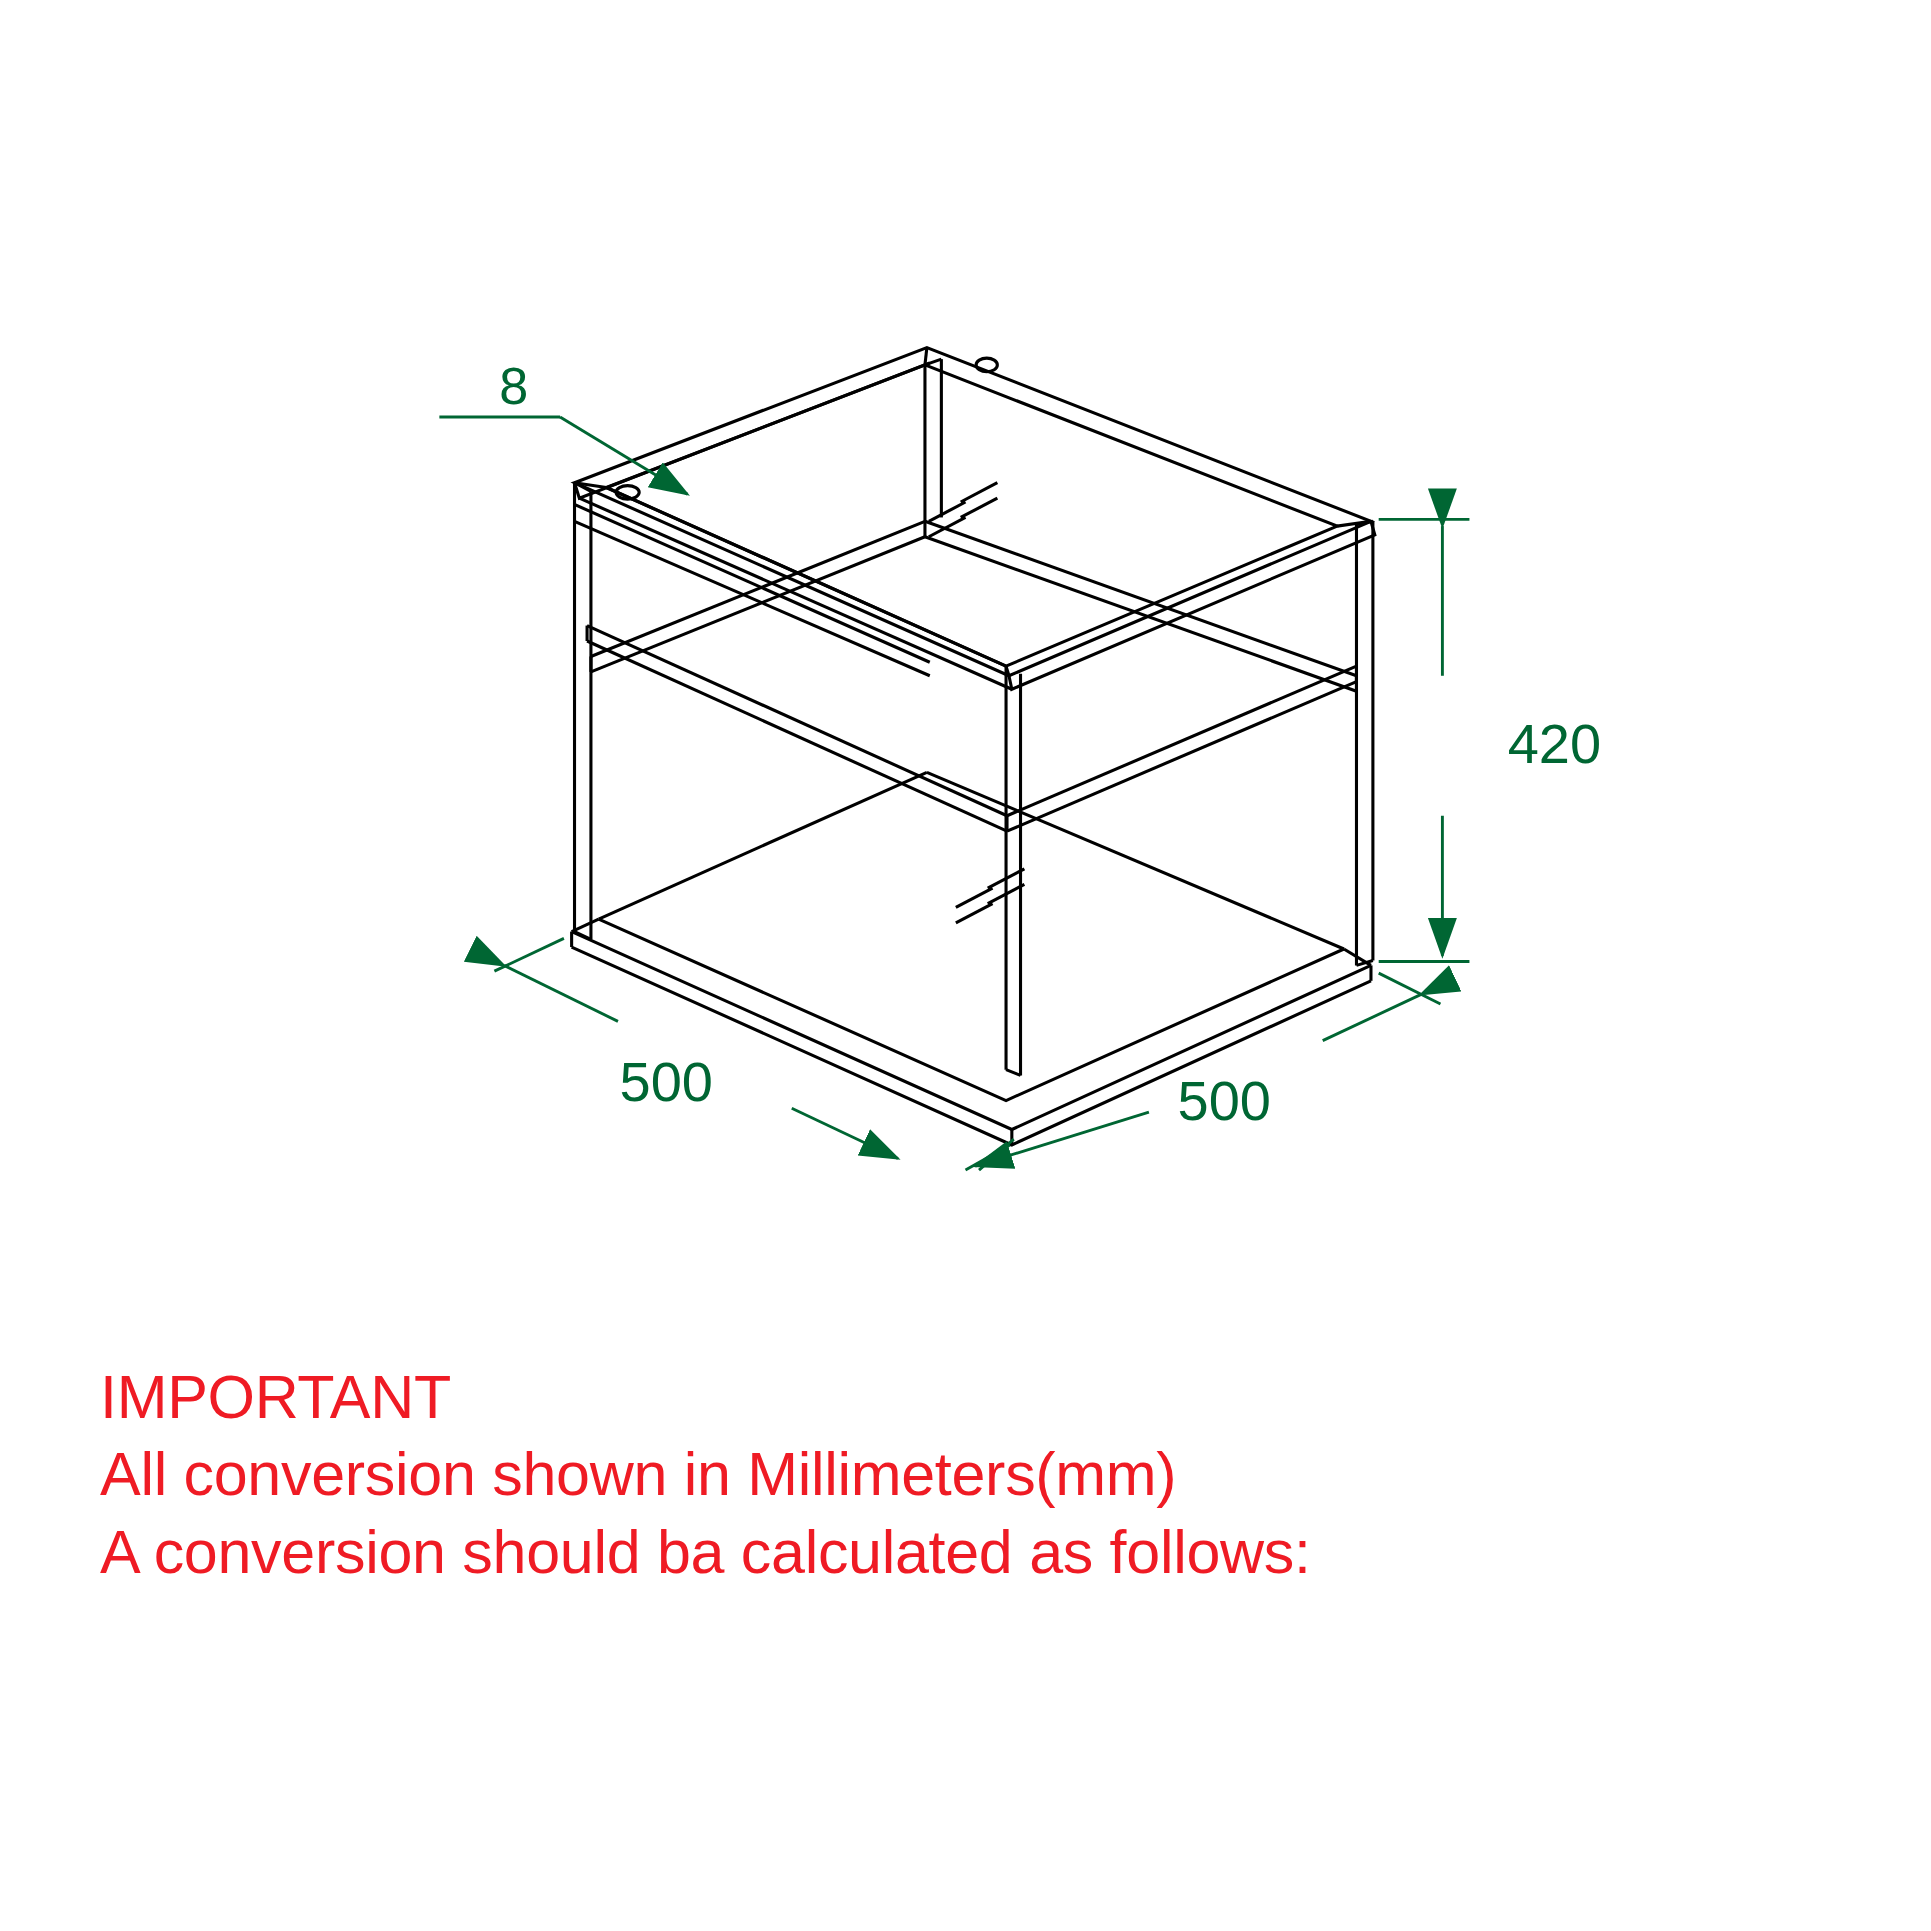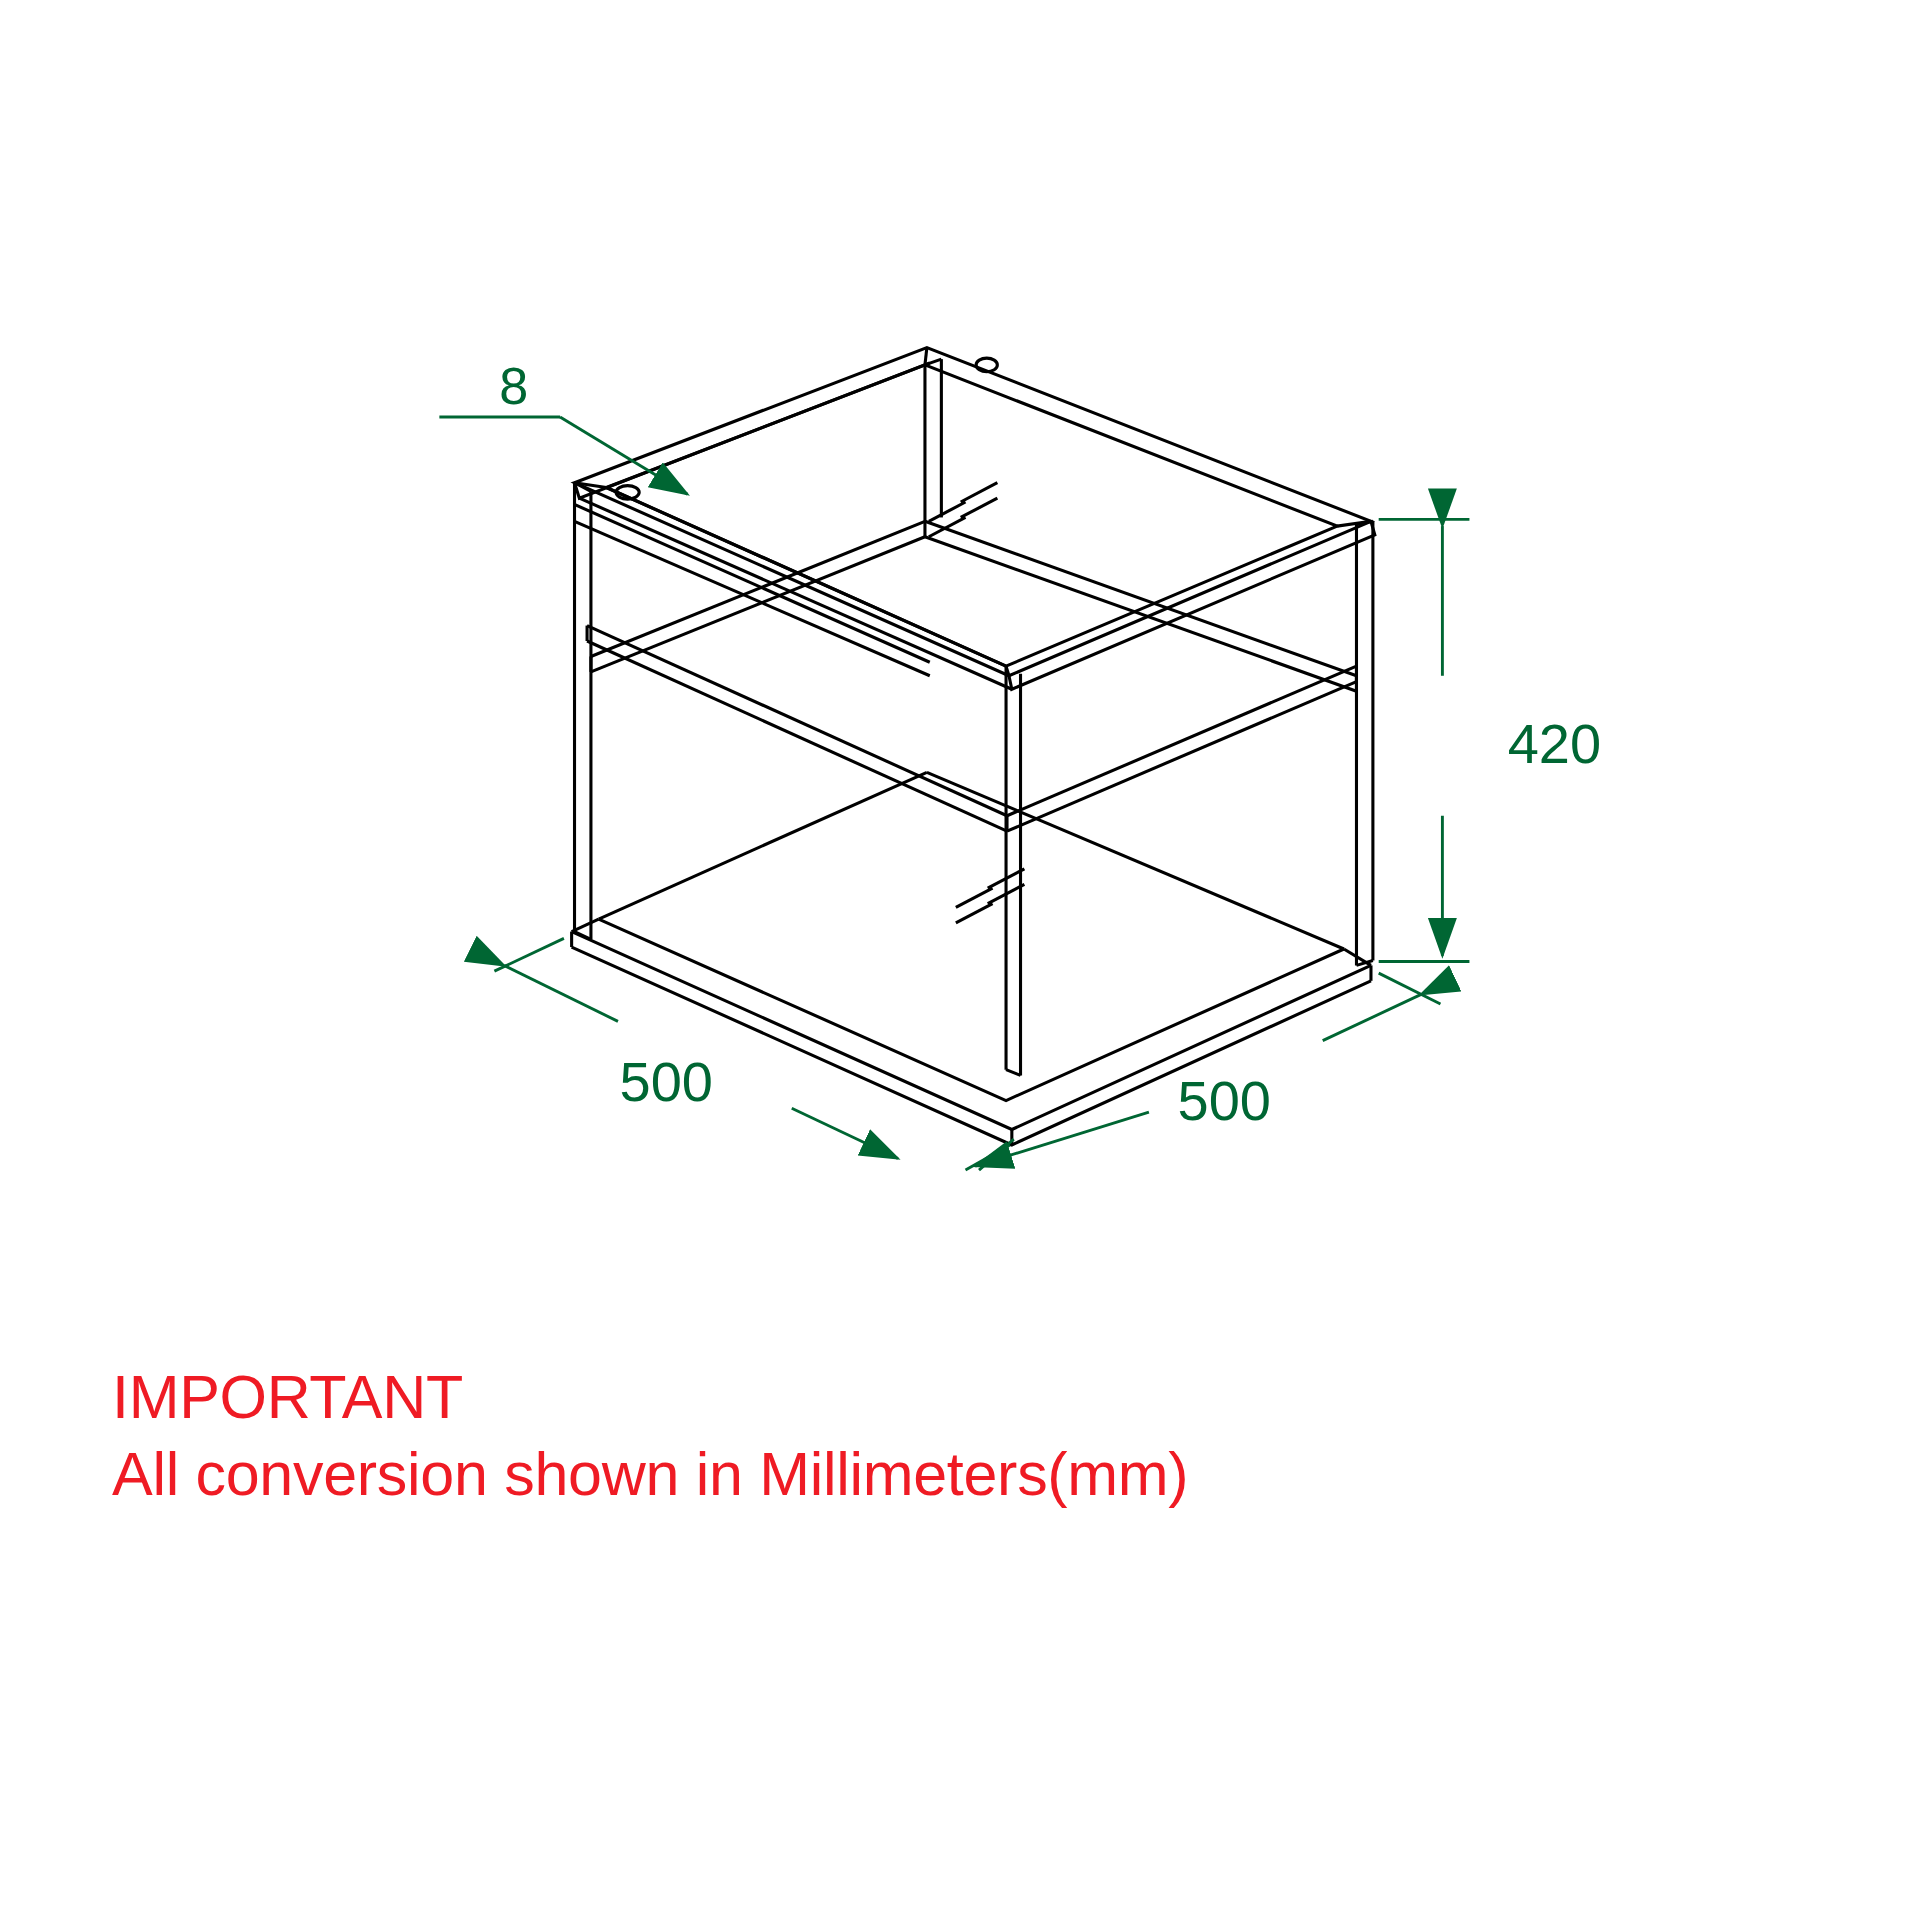--- a/index.html
+++ b/index.html
@@ -23,21 +23,21 @@
   }
   #drawing-svg {
     position: absolute;
     left: 0;
     top: 0;
     width: 1931px;
     height: 1255px;
   }
   .notes-block {
     position: absolute;
-    left: 112px;
+    left: 100px;
     top: 1359px;
     width: 1786px;
     color: #e8112d;
     font-size: 61px;
     line-height: 1.27;
     white-space: nowrap;
     letter-spacing: -0.3px;
   }
   .notes-block div {
     color: #ef1b24;
@@ -178,16 +178,17 @@
       <text x="532" y="418" fill="#006633" stroke="none" font-family="Liberation Sans, sans-serif" font-size="54" text-anchor="middle">8</text>
       <text x="1610" y="790" fill="#006633" stroke="none" font-family="Liberation Sans, sans-serif" font-size="58" text-anchor="middle">420</text>
       <text x="690" y="1140" fill="#006633" stroke="none" font-family="Liberation Sans, sans-serif" font-size="58" text-anchor="middle">500</text>
       <text x="1268" y="1160" fill="#006633" stroke="none" font-family="Liberation Sans, sans-serif" font-size="58" text-anchor="middle">500</text>
     </g>
   </svg>
 
   <div class="notes-block">
     <div>IMPORTANT</div>
     <div>All conversion shown in Millimeters(mm)</div>
+    <div>A conversion should ba calculated as follows:</div>
   </div>
 
 </div>
 
 
 </body></html>

